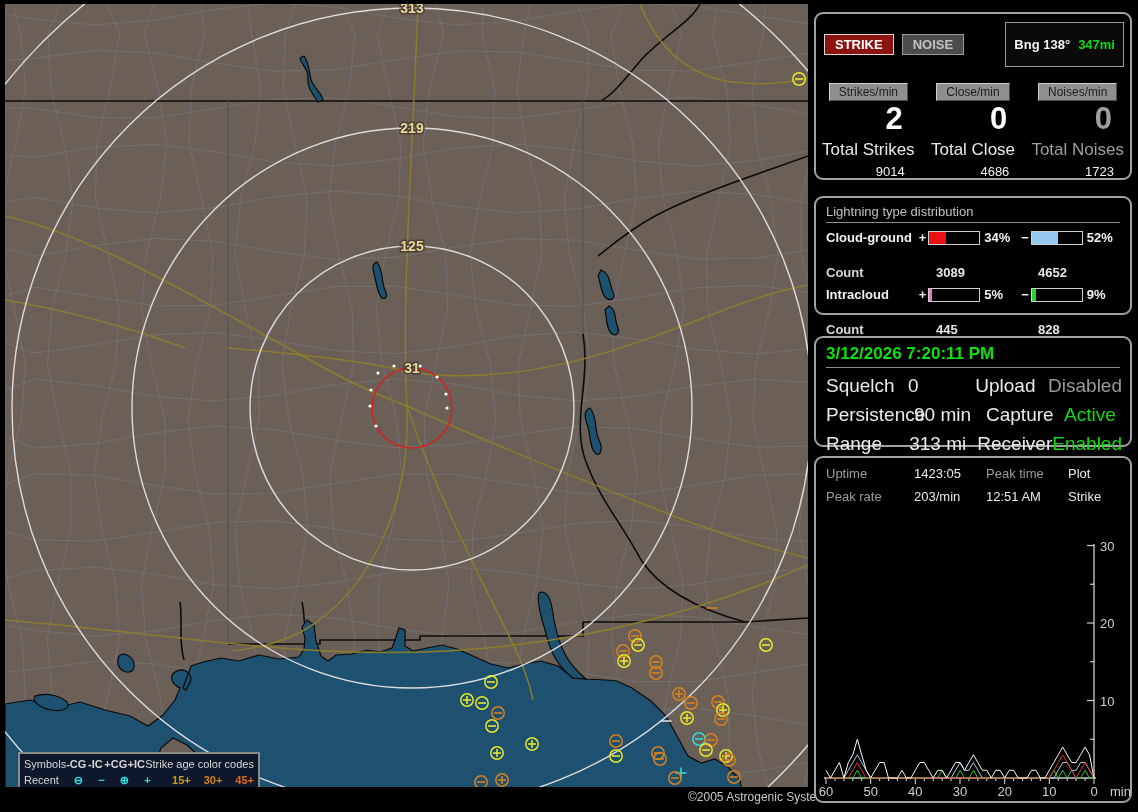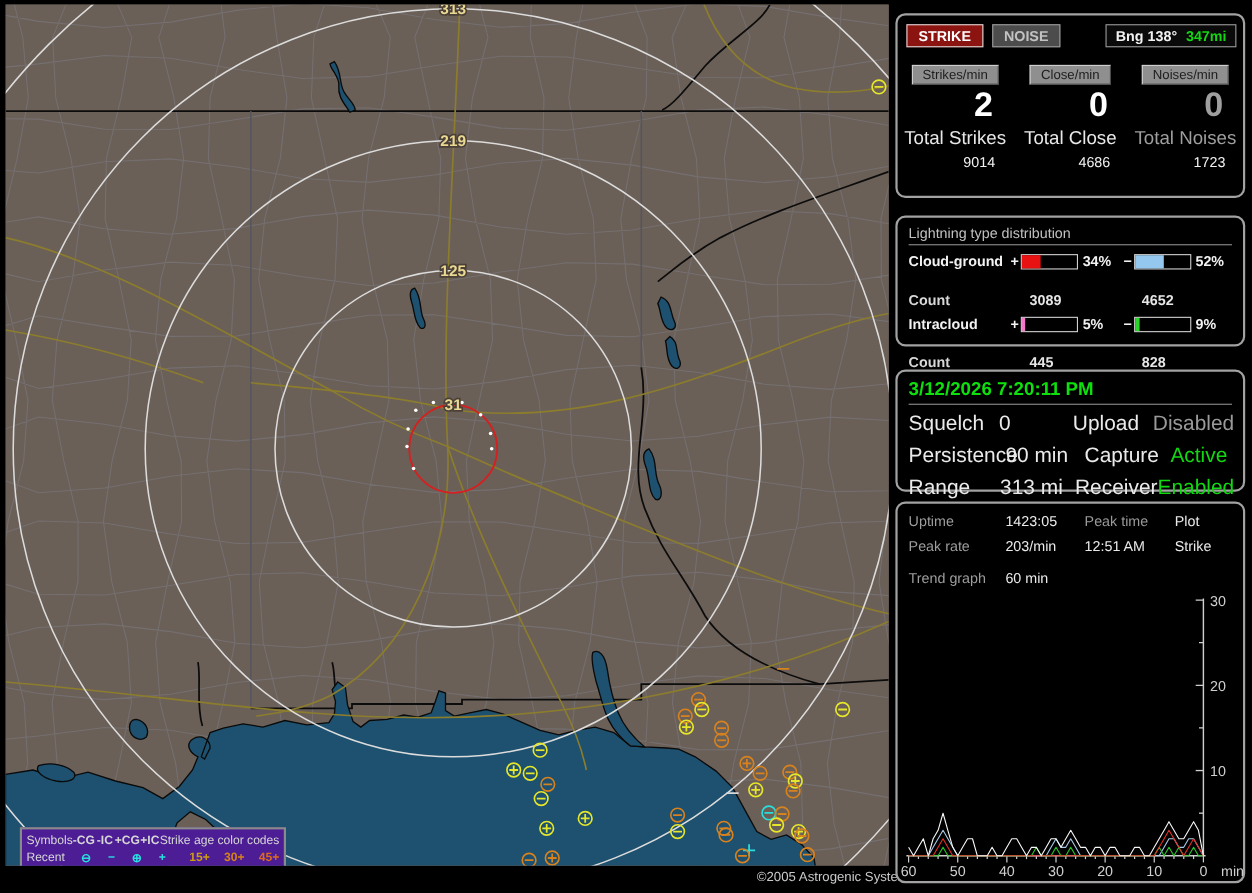--- a/index.html
+++ b/index.html
@@ -2,40 +2,40 @@
 <html><head>
 <meta charset="utf-8">
 <style>
   html,body{margin:0;padding:0;background:#000;width:1138px;height:812px;overflow:hidden;
     font-family:"Liberation Sans",sans-serif;-webkit-font-smoothing:antialiased;}
   #stage{position:absolute;left:0;top:0;width:1138px;height:812px;background:#000;}
 
   
   #map{position:absolute;left:5px;top:4px;width:803px;height:783px;background:#6b6058;overflow:hidden;}
   #map svg{position:absolute;left:0;top:0;}
-  #legend{position:absolute;left:13px;top:748px;width:242px;background:#4c1d95;border:2px solid #8a8a8a;
+  #legend{position:absolute;left:13px;top:748px;width:242px;background:#0f172a;border:2px solid #8a8a8a;
     font-size:11px;color:#d6d6d6;padding:2px 4px 3px 4px;box-sizing:border-box;}
   .lg-row{display:flex;align-items:center;height:16px;white-space:nowrap;}
   .lg-name{width:50px;}
   .lg-sym{width:27px;text-align:center;font-weight:bold;}
   .lg-age{width:37px;text-align:right;font-weight:bold;}
   #copyright{position:absolute;left:688px;top:790px;font-size:12px;color:#c9c9c9;}
 
   
   .panel{position:absolute;left:814px;width:318px;background:#000;border:2px solid #a2a2a2;border-radius:9px;box-sizing:border-box;}
   #p1{top:12px;height:168px;}
   #p2{top:196px;height:119px;}
   #p3{top:336px;height:111px;}
   #p4{top:456px;height:347px;}
 
   .btnrow{display:flex;align-items:center;margin:8px 6px 0 8px;}
   .btn{font-size:13px;font-weight:bold;padding:2px 10px;margin-right:8px;}
   .btn.strike{background:#8c1410;color:#fff;border:1px solid #d8d8d8;}
   .btn.noise{background:#4c4c4c;color:#c2c2c2;border:1px solid #9a9a9a;}
-  .bng{margin-left:auto;background:#0a0a0a;border:1px solid #9a9a9a;padding:2px 8px;font-size:13px;font-weight:bold;color:#f2f2f2;}
+  .bng{margin-left:auto;background:#0a0a0a;border:1px solid #9a9a9a;padding:14px 8px;font-size:13px;font-weight:bold;color:#f2f2f2;}
   .bng .mi{color:#12d812;margin-left:8px;}
 
   #counter-cols{display:flex;margin-top:16px;}
   .ccol{flex:1;display:flex;flex-direction:column;align-items:stretch;padding:0 6px;}
   .chead{align-self:center;background:#8f8f8f;color:#1d1d1d;font-size:12px;padding:1px 9px;
      border:1px solid #cfcfcf;border-right-color:#4a4a4a;border-bottom-color:#4a4a4a;}
   .cnum{font-size:31px;font-weight:bold;color:#fff;text-align:right;padding-right:12px;line-height:36px;}
   .clab{font-size:17px;color:#e8e8e8;text-align:center;margin-top:3px;}
   .cval{font-size:13px;color:#f2f2f2;text-align:right;padding-right:10px;margin-top:4px;}
   .ccol.dim .cnum,.ccol.dim .clab{color:#9f9f9f;}
@@ -452,24 +452,20 @@
     <span class="c dim">Peak time</span>
     <span class="d">Plot</span>
         </div>
         <div class="trow">
           <span class="a">Peak rate</span>
     <span class="b">203/min</span>
     <span class="c ">12:51 AM</span>
     <span class="d">Strike</span>
         </div>
       </div>
-    <div class="trow" id="trendrow">
-      <span class="a">Trend graph</span>
-      <span class="b">60 min</span>
-    </div>
     <svg id="trend" width="312" height="264" viewBox="0 0 312 264">
         <line x1="6" y1="242" x2="278" y2="242" stroke="#cfcfcf" stroke-width="1.3"></line>
         <line x1="276" y1="8" x2="276" y2="242" stroke="#cfcfcf" stroke-width="1.3"></line>
         <line x1="272" y1="203.25" x2="276" y2="203.25" stroke="#cfcfcf" stroke-width="1.2"></line>
         <line x1="269" y1="164.5" x2="276" y2="164.5" stroke="#cfcfcf" stroke-width="1.2"></line>
         <line x1="272" y1="125.75" x2="276" y2="125.75" stroke="#cfcfcf" stroke-width="1.2"></line>
         <line x1="269" y1="87" x2="276" y2="87" stroke="#cfcfcf" stroke-width="1.2"></line>
         <line x1="272" y1="48.25" x2="276" y2="48.25" stroke="#cfcfcf" stroke-width="1.2"></line>
         <line x1="269" y1="9.5" x2="276" y2="9.5" stroke="#cfcfcf" stroke-width="1.2"></line>
         <text x="282" y="169.5" font-size="13" fill="#cfcfcf" font-family="&quot;Liberation Sans&quot;,sans-serif">10</text>

